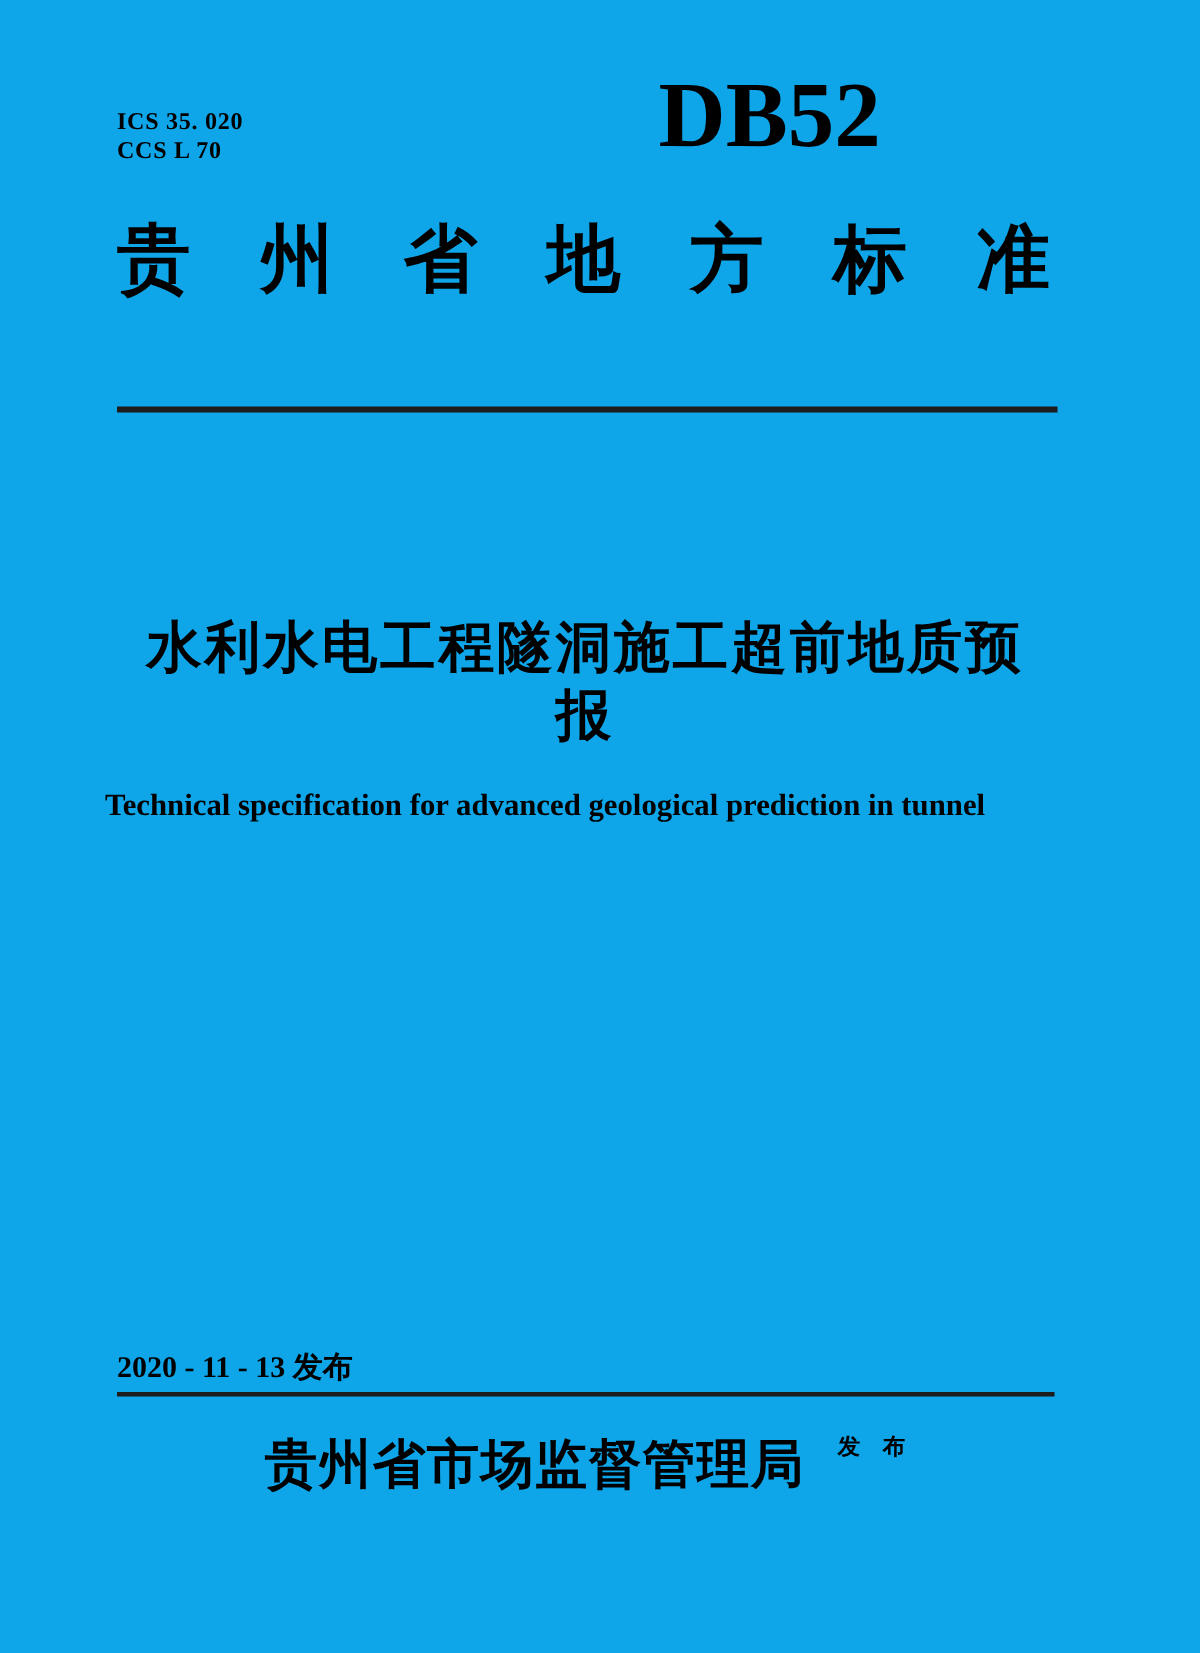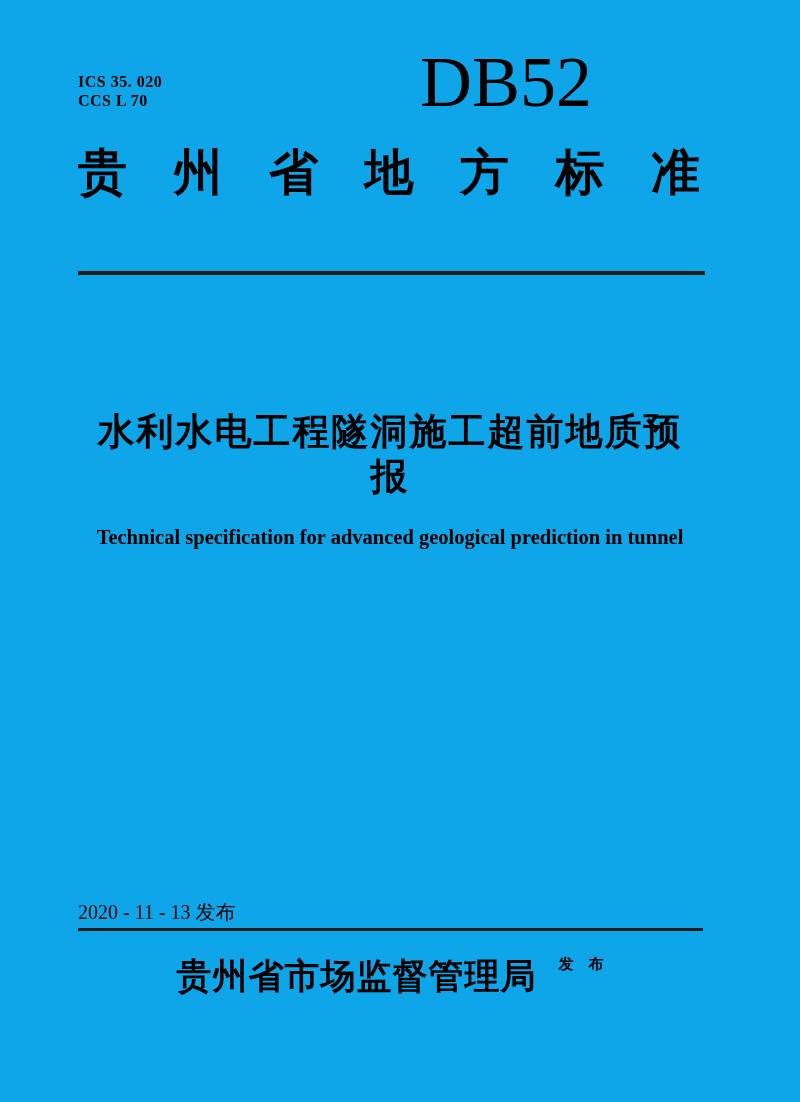--- a/index.html
+++ b/index.html
@@ -13,22 +13,22 @@
     overflow:hidden;
   }
   
   .ics-block{
     position:absolute;left:78px;top:72px;
     font-size:16px;font-weight:bold;line-height:19px;
     letter-spacing:0.5px;
   }
   
   .logo{
-    position:absolute;left:420px;top:46px;
-    font-size:72px;font-weight:normal;line-height:1;
+    position:absolute;left:439px;top:46px;
+    font-size:62px;font-weight:bold;line-height:1;
     font-family:"Liberation Serif","DejaVu Serif",serif;
   }
   
   .standard-type{
     position:absolute;left:78px;top:144px;width:622px;
     font-size:49px;font-weight:bold;line-height:58px;
   }
   .spread{display:flex;justify-content:space-between;}
   
   .standard-number{
@@ -43,28 +43,28 @@
   .title-cn{
     position:absolute;left:80px;top:409px;width:620px;
     text-align:center;
     font-family:"DejaVu Sans","Liberation Sans",sans-serif;
     font-size:37px;font-weight:bold;line-height:45px;
     letter-spacing:2px;
   }
   
   .title-en{
     position:absolute;left:70px;top:520px;width:640px;
-    text-align:center;
+    text-align:left;
     font-size:20.5px;font-weight:bold;line-height:34px;
   }
   
   .dates-row{
     position:absolute;left:78px;top:898px;width:625px;
     display:flex;justify-content:space-between;align-items:baseline;
-    font-size:20px;font-weight:normal;line-height:28px;
+    font-size:20px;font-weight:bold;line-height:28px;
   }
   .rule-bottom{
     position:absolute;left:78px;top:928px;width:625px;height:3px;
   }
   
   .publisher-row{
     position:absolute;left:80px;top:955px;width:620px;
     display:flex;justify-content:center;align-items:flex-start;
     font-weight:bold;
   }

